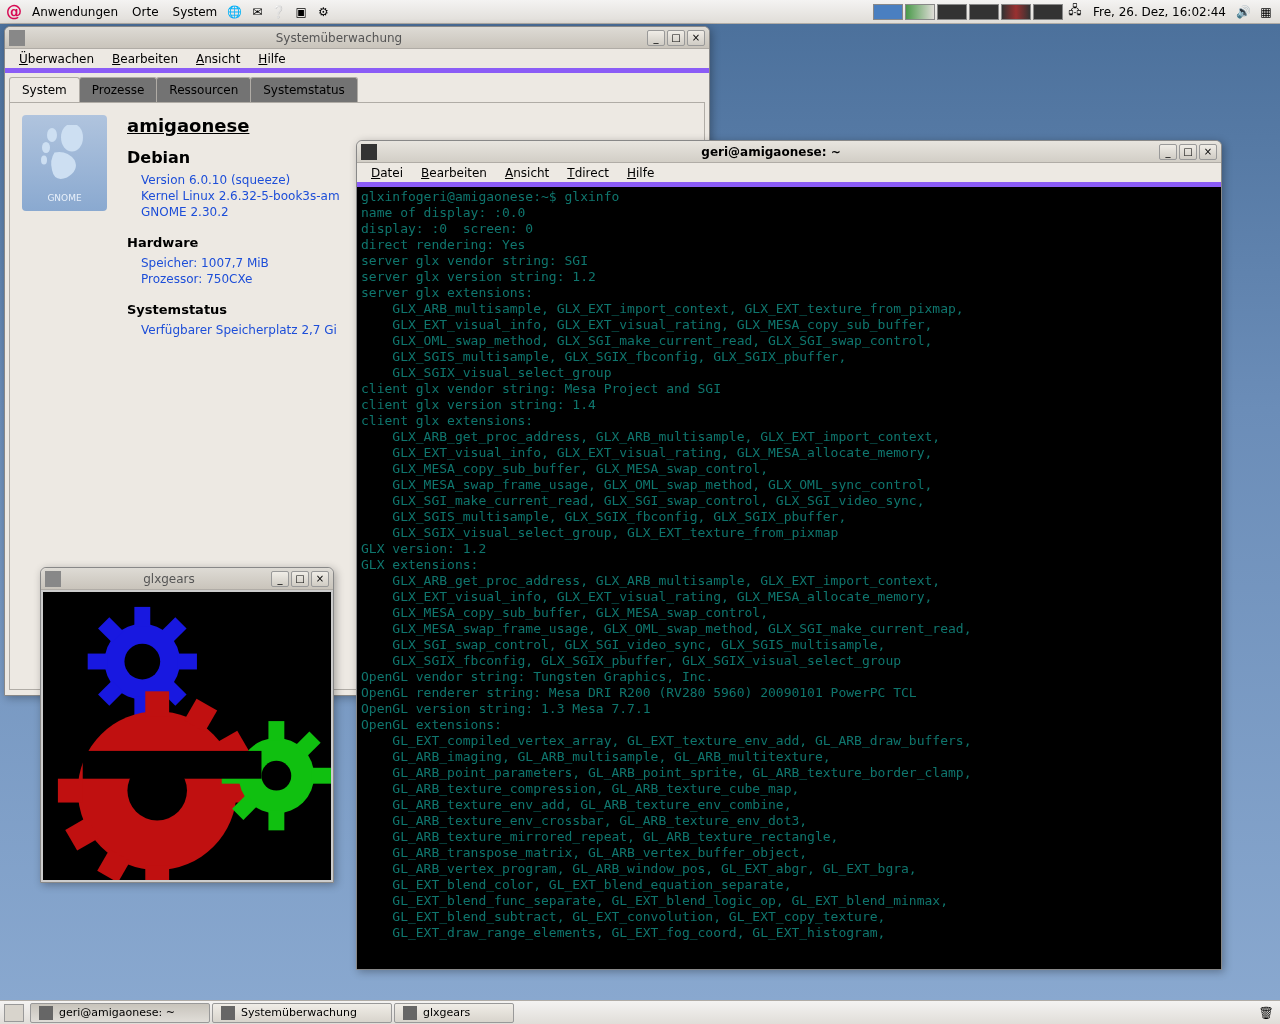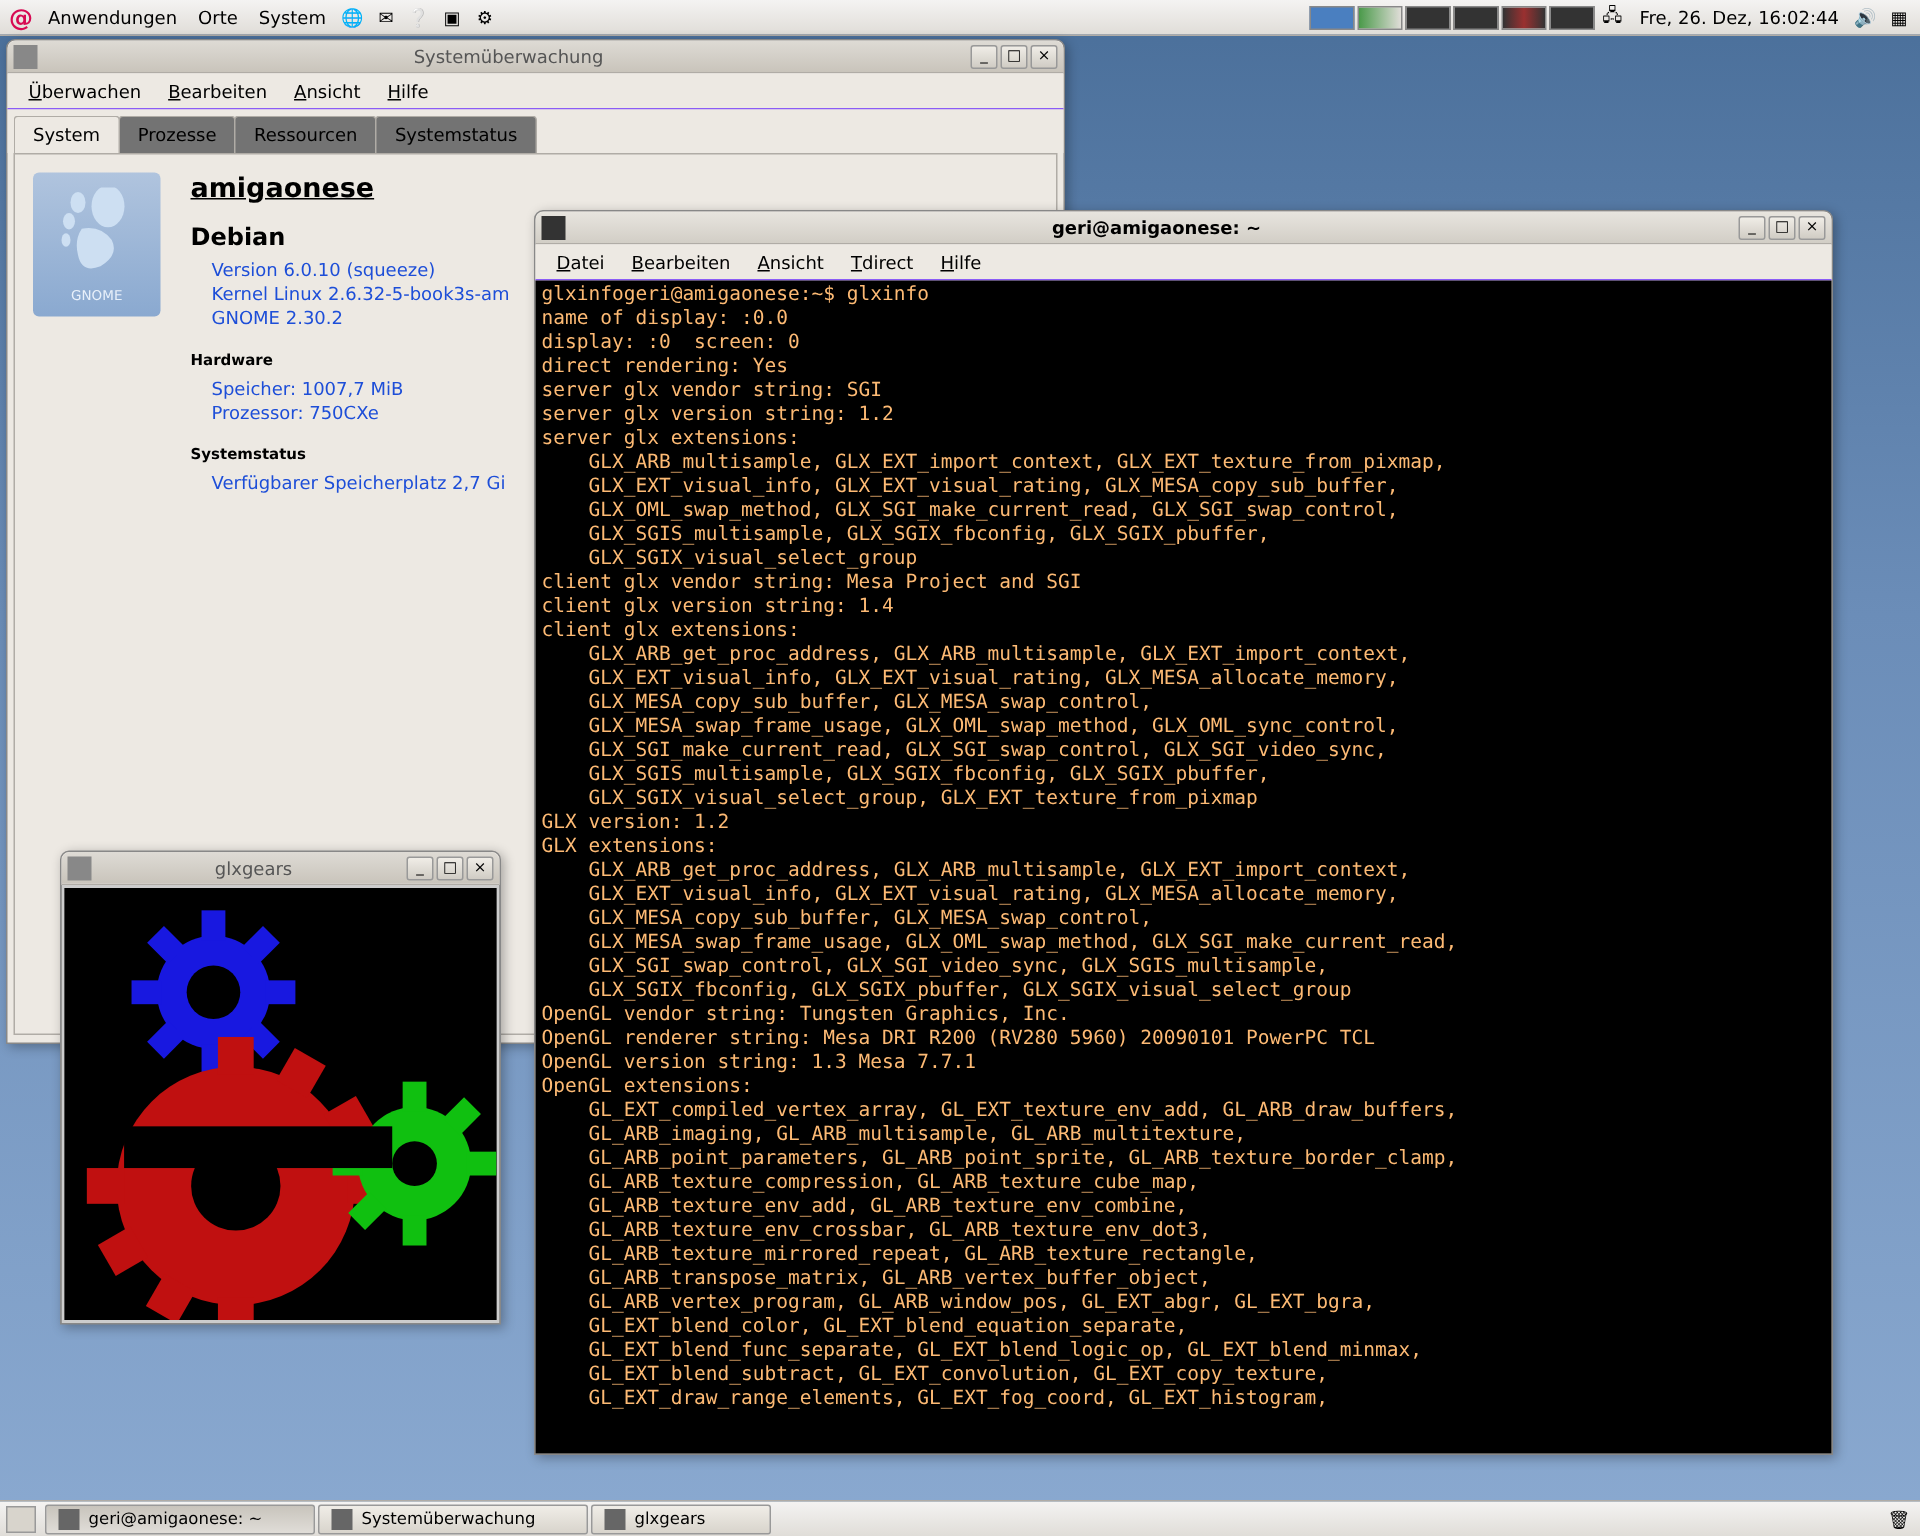--- a/index.html
+++ b/index.html
@@ -52,21 +52,21 @@
 .win-btn {
   width: 18px; height: 16px;
   background: linear-gradient(to bottom, #f0ede7, #d0ccc4);
   border: 1px solid #999; border-radius: 2px;
   display: flex; align-items: center; justify-content: center;
   font-size: 10px; cursor: pointer;
 }
 .menubar {
   height: 24px; background: #ede9e3;
   display: flex; align-items: center; padding: 0 6px; gap: 2px;
-  border-bottom: 1px solid #8b5cf6;
+  border-bottom: 5px solid #8b5cf6;
 }
 .menu-item { padding: 3px 8px; cursor: pointer; }
 .menu-item u { text-decoration: underline; }
 .tabs { display: flex; padding: 4px 4px 0 4px; background: #ede9e3; }
 .tab {
   padding: 5px 12px; border: 1px solid #b0aca6;
   background: #737373; border-bottom: none;
   border-radius: 3px 3px 0 0; margin-right: -1px;
   cursor: pointer; font-size: 12px;
 }
@@ -80,24 +80,24 @@
 .gnome-logo {
   width: 85px; height: 96px;
   background: linear-gradient(to bottom, #b0c4de, #8aa9d0);
   border-radius: 4px; position: relative;
   display: flex; align-items: flex-end; justify-content: center;
   color: #e8f0fa; font-size: 9px; padding-bottom: 8px;
 }
 .gnome-foot { position: absolute; top: 10px; left: 15px; width: 50px; height: 60px; }
 .sys-info h1 { font-size: 18px; font-weight: bold; text-decoration: underline; margin-bottom: 12px; }
 .sys-info h2 { font-size: 16px; font-weight: bold; margin-bottom: 6px; }
-.sys-info h2.sub { font-size: 10px; margin-top: 16px; }
+.sys-info h2.sub { font-size: 13px; margin-top: 16px; }
 .sys-info p { font-size: 12px; margin: 2px 0 2px 14px; color: #1d4ed8; }
 .terminal-body {
-  background: #000; color: #fdba74;
+  background: #000; color: #0f766e;
   font-family: "DejaVu Sans Mono", monospace;
   font-size: 13px; line-height: 16px;
   padding: 2px 4px; overflow: hidden;
   height: calc(100% - 46px);
   white-space: pre;
 }
 .glx-canvas {
   background: #000; width: 100%; height: calc(100% - 22px);
   border: 2px solid #ccc;
 }

